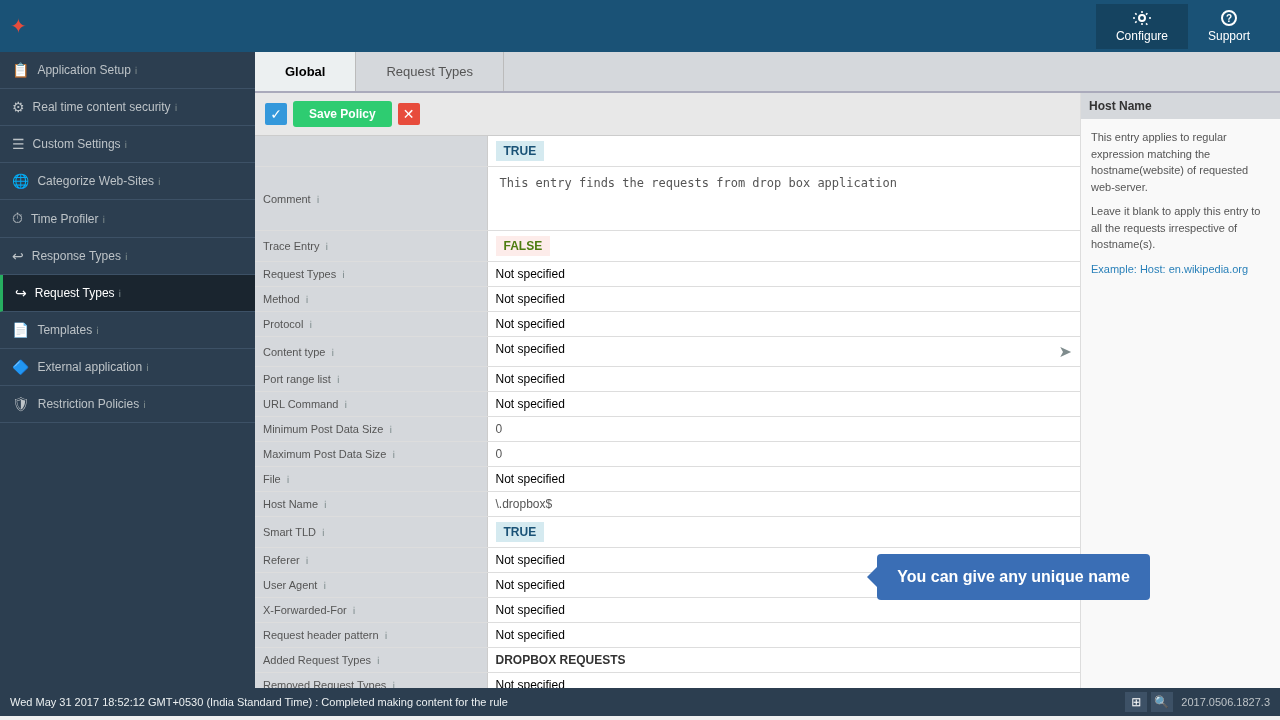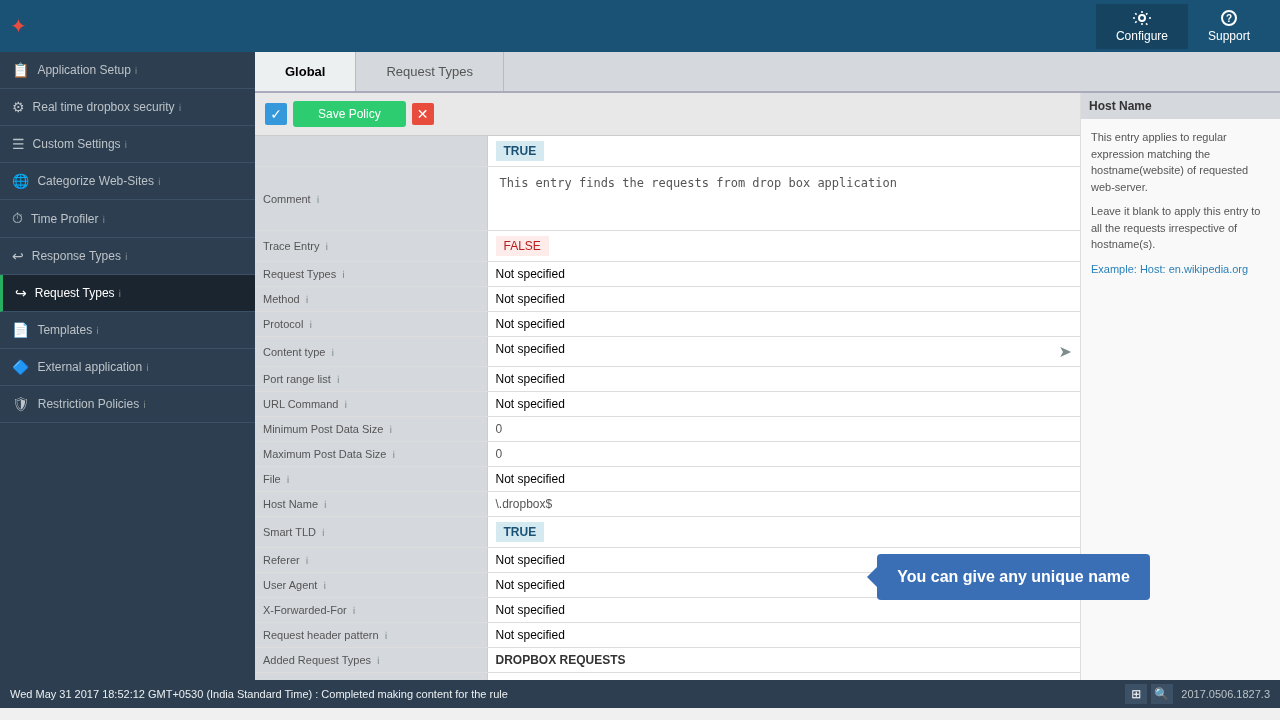--- a/index.html
+++ b/index.html
@@ -123,24 +123,24 @@
       align-items: center;
       padding: 8px 10px;
       gap: 6px;
       background: #e8e8e8;
       border-bottom: 1px solid #ccc;
     }
     #save-policy-btn {
       background: #2ecc71;
       color: white;
       border: none;
-      padding: 6px 25px;
+      padding: 6px 16px;
       cursor: pointer;
       font-size: 12px;
-      font-weight: normal;
+      font-weight: bold;
       border-radius: 3px;
     }
     #checkbox-icon {
       background: #3498db;
       width: 22px;
       height: 22px;
       display: flex;
       align-items: center;
       justify-content: center;
       color: white;
@@ -183,22 +183,22 @@
     }
     .field-value-true {
       background: #d5eaf0;
       color: #1a5276;
       font-weight: bold;
       padding: 3px 8px;
       display: inline-block;
     }
     .field-value-false {
       background: #fdecea;
-      color: #b91c1c;
-      font-weight: normal;
+      color: #4d7c0f;
+      font-weight: bold;
       padding: 3px 8px;
       display: inline-block;
     }
     .not-specified { color: #000000; }
     .comment-area {
       width: 100%;
       resize: none;
       border: none;
       background: white;
       font-size: 12px;
@@ -267,21 +267,21 @@
     #status-bar {
       background: #2c3e50;
       color: #ecf0f1;
       height: 28px;
       display: flex;
       align-items: center;
       justify-content: space-between;
       padding: 0 10px;
       font-size: 11px;
       position: fixed;
-      bottom: 12px;
+      bottom: 4px;
       width: 100%;
     }
     #version-info { color: #bdc3c7; }
     #status-icons { display: flex; gap: 4px; }
     .status-icon-btn {
       background: #3d5166;
       color: white;
       width: 22px;
       height: 20px;
       display: flex;
@@ -319,21 +319,21 @@
 <div id="main-layout">
 
   <div id="sidebar">
     <div class="sidebar-item">
       <span class="icon">📋</span>
       <span>Application Setup</span>
       <span class="info">ℹ</span>
     </div>
     <div class="sidebar-item">
       <span class="icon">⚙</span>
-      <span>Real time dropbox security</span>
+      <span>Real time content security</span>
       <span class="info">ℹ</span>
     </div>
     <div class="sidebar-item">
       <span class="icon">☰</span>
       <span>Custom Settings</span>
       <span class="info">ℹ</span>
     </div>
     <div class="sidebar-item">
       <span class="icon">🌐</span>
       <span>Categorize Web-Sites</span>

